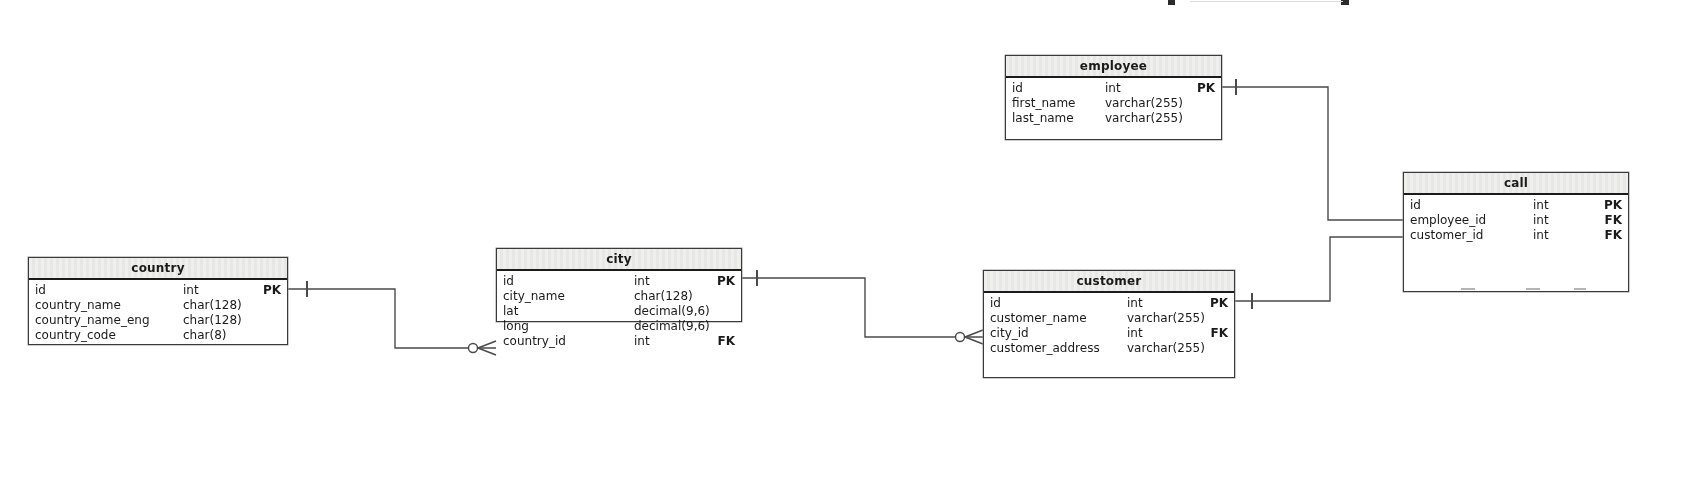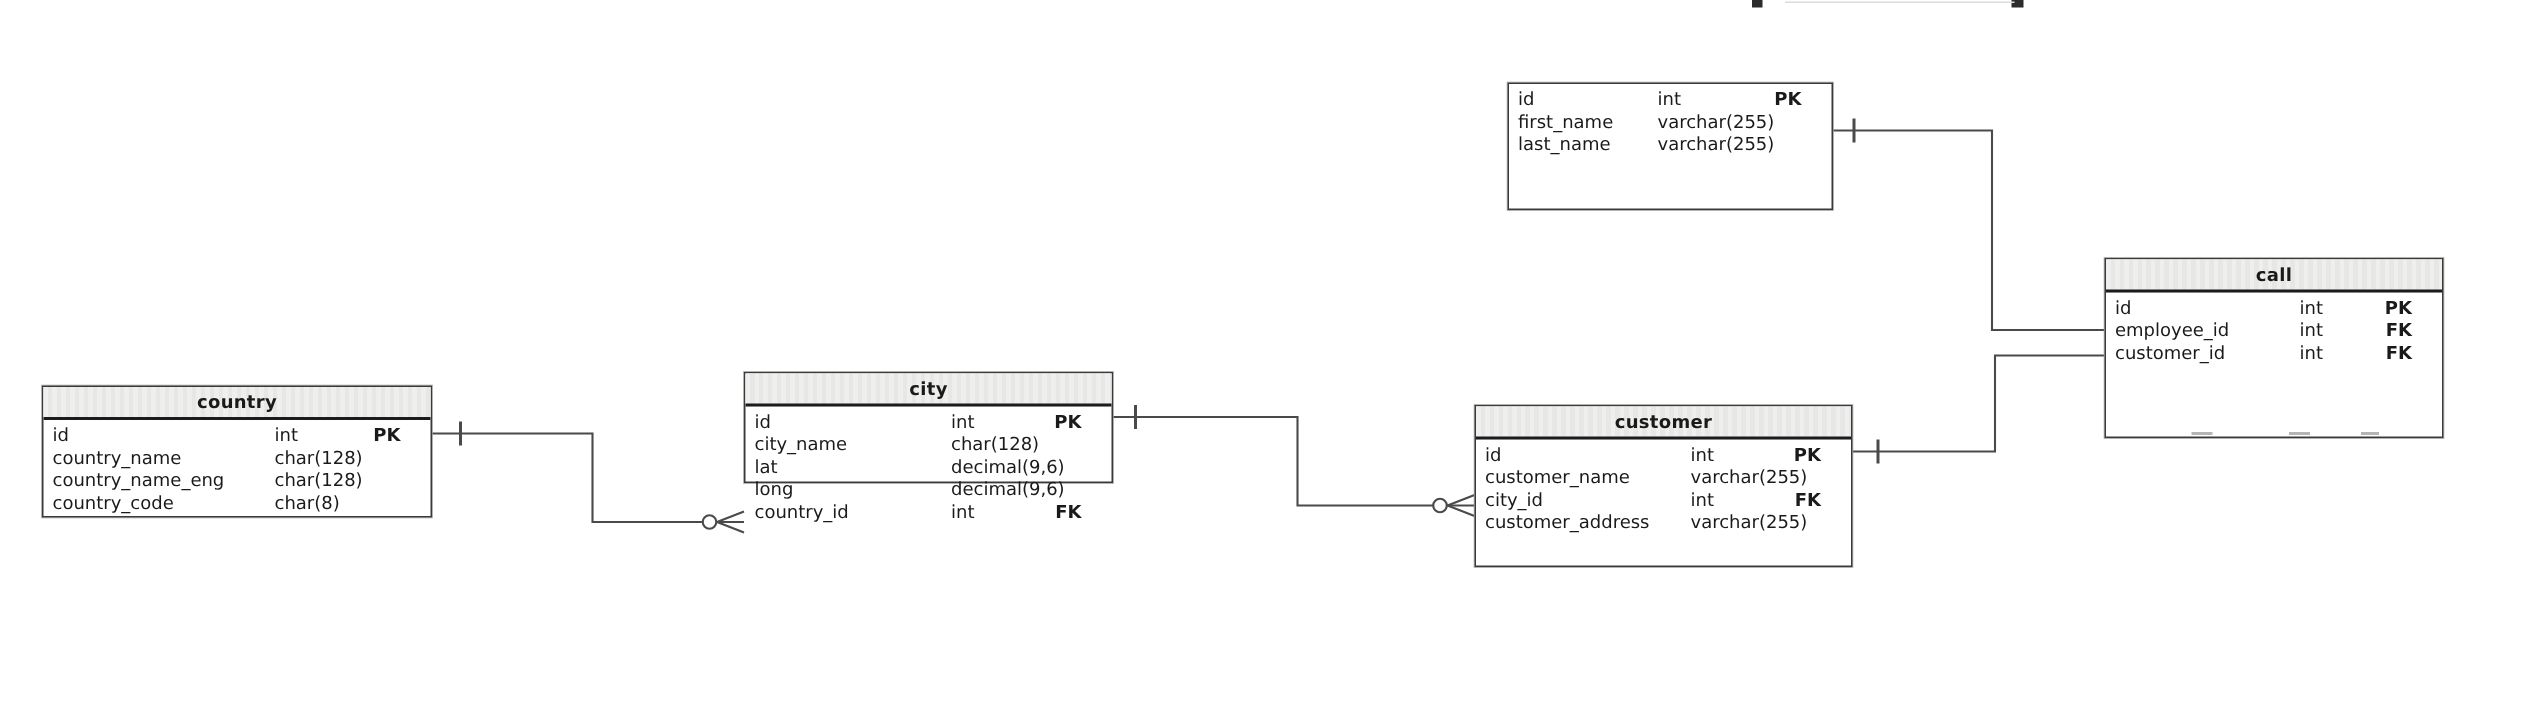--- a/index.html
+++ b/index.html
@@ -21,21 +21,21 @@
     box-shadow:0 0 0 0.5px #9a9a9a;
   }
   .entity .hdr{
     height:20px;line-height:20px;
     text-align:center;font-weight:bold;
     background:#ececeb;
     background-image:repeating-linear-gradient(90deg,#efefee 0 3px,#e7e7e6 3px 6px);
     border-bottom:2px solid #1b1b1b;
     letter-spacing:0.2px;
   }
-  .entity .rows{padding:3px 20px 0 6px;}
+  .entity .rows{padding:3px 6px 0 6px;}
   .erow{
     display:grid;
     grid-template-columns:var(--c1) 1fr auto;
     line-height:15px;
     white-space:nowrap;
   }
   .c-name{overflow:hidden;}
   .c-key{text-align:right;padding-left:8px;min-width:18px;font-weight:bold;}
   .artifact{position:absolute;}
 </style>
@@ -128,20 +128,21 @@
         </div>
         <div class="erow">
           <span class="c-name">country_id</span>
           <span class="c-type">int</span>
           <span class="c-key">FK</span>
         </div>
       </div>
   </div>
 
   <div class="entity" style="left:1005px;top:55px;width:217px;height:85px;--c1:93px">
+    <div class="hdr">employee</div>
     <div class="rows">
         <div class="erow">
           <span class="c-name">id</span>
           <span class="c-type">int</span>
           <span class="c-key">PK</span>
         </div>
         <div class="erow">
           <span class="c-name">first_name</span>
           <span class="c-type">varchar(255)</span>
           <span class="c-key"></span>

